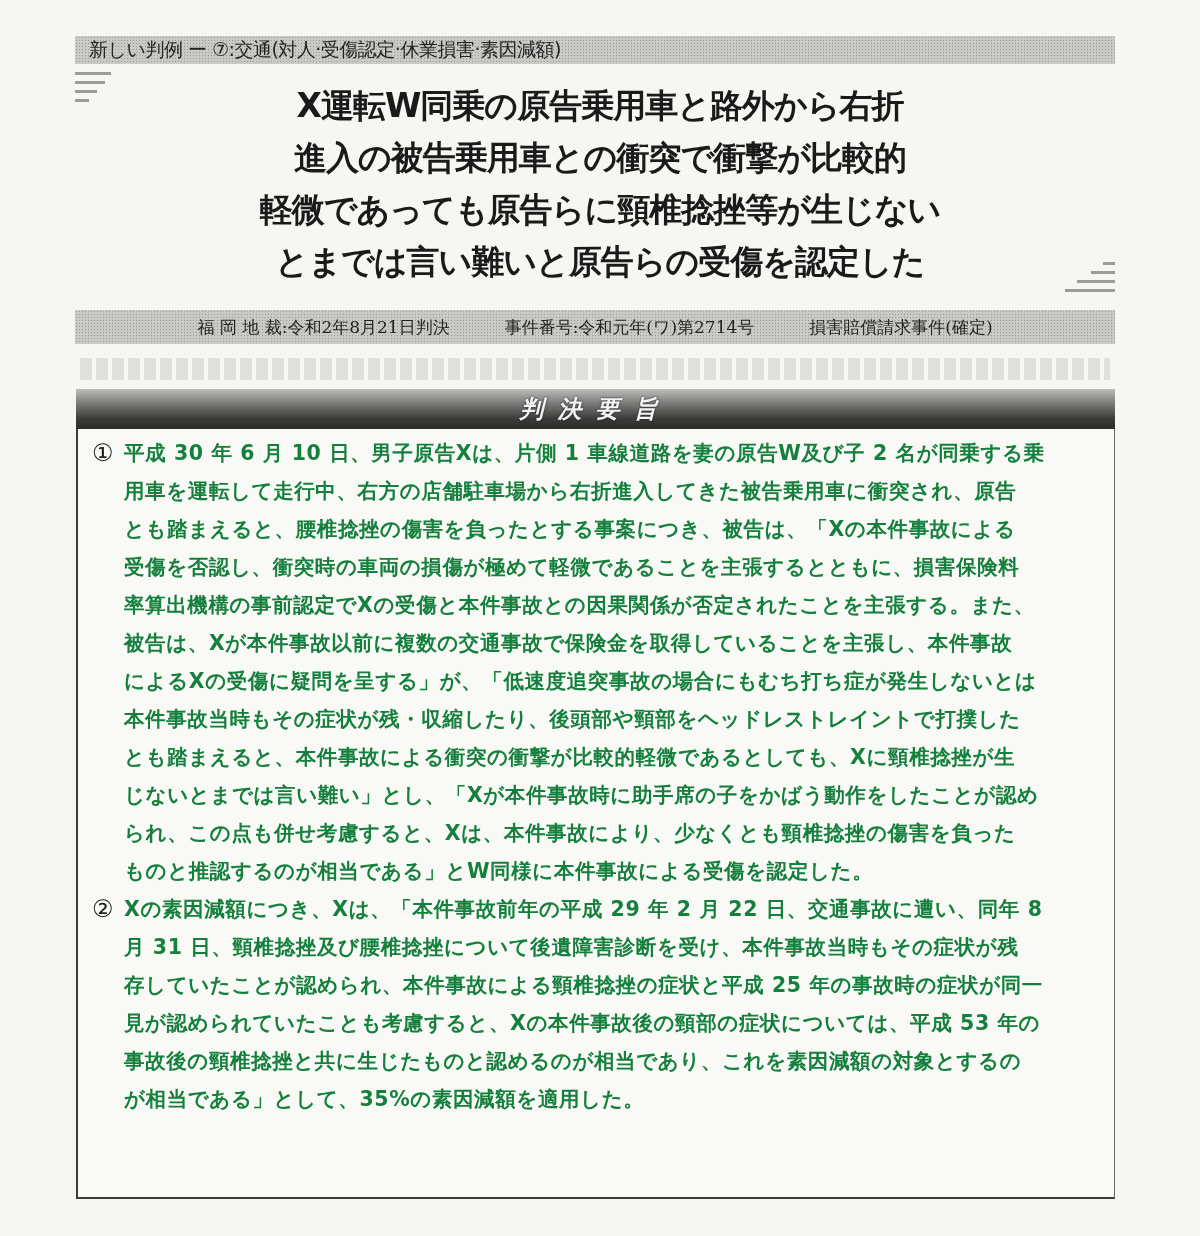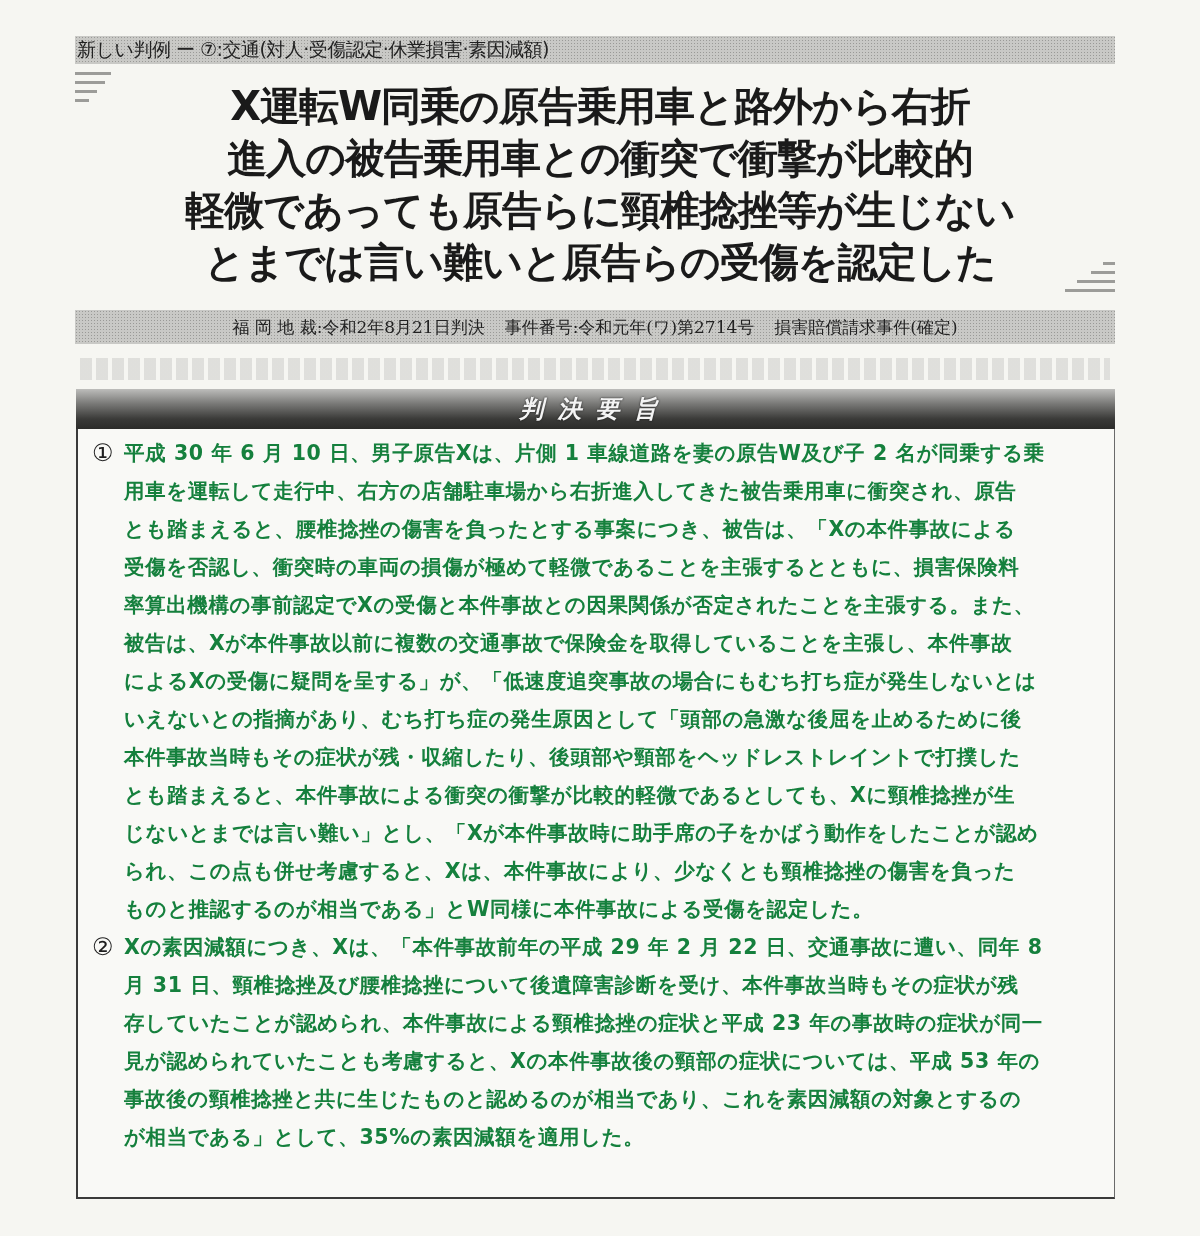--- a/index.html
+++ b/index.html
@@ -13,40 +13,40 @@
   }
   .dotted {
     background-color: #c9c9c6;
     background-image:
       radial-gradient(#9a9a97 0.8px, transparent 0.9px);
     background-size: 3px 3px;
   }
   .category-bar {
     position: absolute; left: 75px; top: 36px; width: 1040px; height: 28px;
     display: flex; align-items: center;
-    padding-left: 2px; box-sizing: border-box;
+    padding-left: 14px; box-sizing: border-box;
     font-family: "DejaVu Sans", sans-serif;
     font-size: 19px; color: #222; letter-spacing: -0.5px;
   }
   .deco-left { position: absolute; left: 75px; top: 72px; }
   .deco-left div, .deco-right div { height: 3px; margin-bottom: 6px; background: #9c9c99; }
   .deco-right { position: absolute; top: 262px; right: 85px; display: flex; flex-direction: column; align-items: flex-end; }
   .headline {
     position: absolute; left: 120px; top: 80px; width: 960px;
     text-align: center;
     font-family: "DejaVu Sans", sans-serif;
-    font-weight: bold; font-size: 40px; line-height: 52px;
+    font-weight: bold; font-size: 33px; line-height: 52px;
     color: #1a1a1a; letter-spacing: -1px;
   }
   .headline .line { display: block; white-space: nowrap; }
   .court-bar {
     position: absolute; left: 75px; top: 310px; width: 1040px; height: 34px;
     display: flex; align-items: center; justify-content: center;
     font-family: "DejaVu Serif", serif;
-    font-size: 17px; color: #222; letter-spacing: 0px;
+    font-size: 17px; color: #222; letter-spacing: 0px; gap: 35px;
   }
   .court-bar span { margin: 0 10px; }
   .ghost-text {
     position: absolute; left: 80px; top: 358px; width: 1030px; height: 22px;
     opacity: 0.18;
     background: repeating-linear-gradient(90deg, #777 0 12px, transparent 12px 16px);
   }
   .summary-header {
     position: absolute; left: 76px; top: 389px; width: 1039px; height: 40px;
     background: linear-gradient(#bdbdbb 0%, #7c7c7a 35%, #3a3a38 75%, #2c2c2a 100%);
@@ -122,32 +122,31 @@
   <div class="item item1">
     <span class="num">①</span>
     <div class="body">
       <span class="ln">平成 30 年 6 月 10 日、男子原告Xは、片側 1 車線道路を妻の原告W及び子 2 名が同乗する乗</span>
       <span class="ln">用車を運転して走行中、右方の店舗駐車場から右折進入してきた被告乗用車に衝突され、原告</span>
       <span class="ln">とも踏まえると、腰椎捻挫の傷害を負ったとする事案につき、被告は、「Xの本件事故による</span>
       <span class="ln">受傷を否認し、衝突時の車両の損傷が極めて軽微であることを主張するとともに、損害保険料</span>
       <span class="ln">率算出機構の事前認定でXの受傷と本件事故との因果関係が否定されたことを主張する。また、</span>
       <span class="ln">被告は、Xが本件事故以前に複数の交通事故で保険金を取得していることを主張し、本件事故</span>
       <span class="ln">によるXの受傷に疑問を呈する」が、「低速度追突事故の場合にもむち打ち症が発生しないとは</span>
-      <span class="ln">いえないとの指摘があり、むち打ち症の発生原因として「頭部の急激な後屈を止めるために後</span>
       <span class="ln">本件事故当時もその症状が残・収縮したり、後頭部や頸部をヘッドレストレイントで打撲した</span>
       <span class="ln">とも踏まえると、本件事故による衝突の衝撃が比較的軽微であるとしても、Xに頸椎捻挫が生</span>
       <span class="ln">じないとまでは言い難い」とし、「Xが本件事故時に助手席の子をかばう動作をしたことが認め</span>
       <span class="ln">られ、この点も併せ考慮すると、Xは、本件事故により、少なくとも頸椎捻挫の傷害を負った</span>
       <span class="ln">ものと推認するのが相当である」とW同様に本件事故による受傷を認定した。</span>
     </div>
   </div>
   <div class="item item2">
     <span class="num">②</span>
     <div class="body">
       <span class="ln">Xの素因減額につき、Xは、「本件事故前年の平成 29 年 2 月 22 日、交通事故に遭い、同年 8</span>
       <span class="ln">月 31 日、頸椎捻挫及び腰椎捻挫について後遺障害診断を受け、本件事故当時もその症状が残</span>
-      <span class="ln">存していたことが認められ、本件事故による頸椎捻挫の症状と平成 23 年の事故時の症状が同一</span>
+      <span class="ln">存していたことが認められ、本件事故による頸椎捻挫の症状と平成 25 年の事故時の症状が同一</span>
       <span class="ln">見が認められていたことも考慮すると、Xの本件事故後の頸部の症状については、平成 53 年の</span>
       <span class="ln">事故後の頸椎捻挫と共に生じたものと認めるのが相当であり、これを素因減額の対象とするの</span>
       <span class="ln">が相当である」として、35%の素因減額を適用した。</span>
     </div>
   </div>
 </div>
 
 </body></html>

